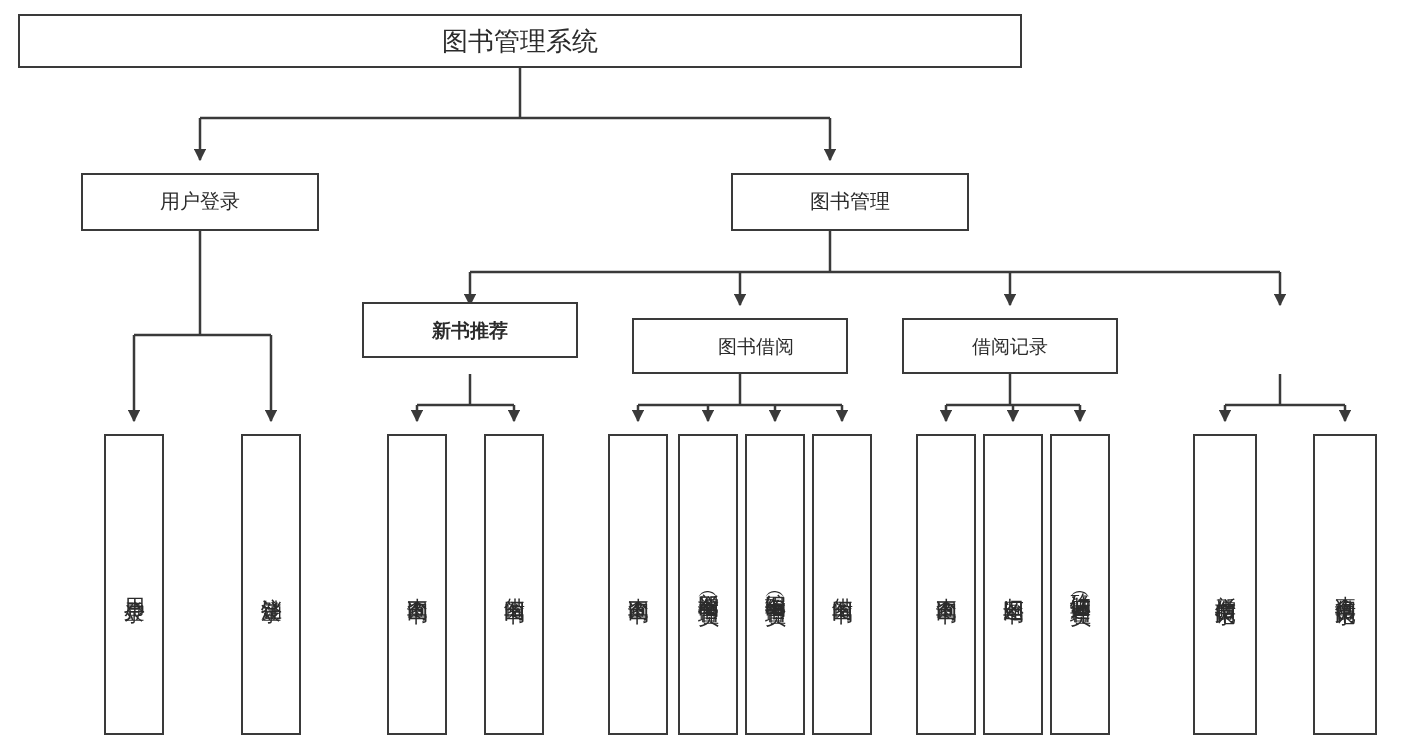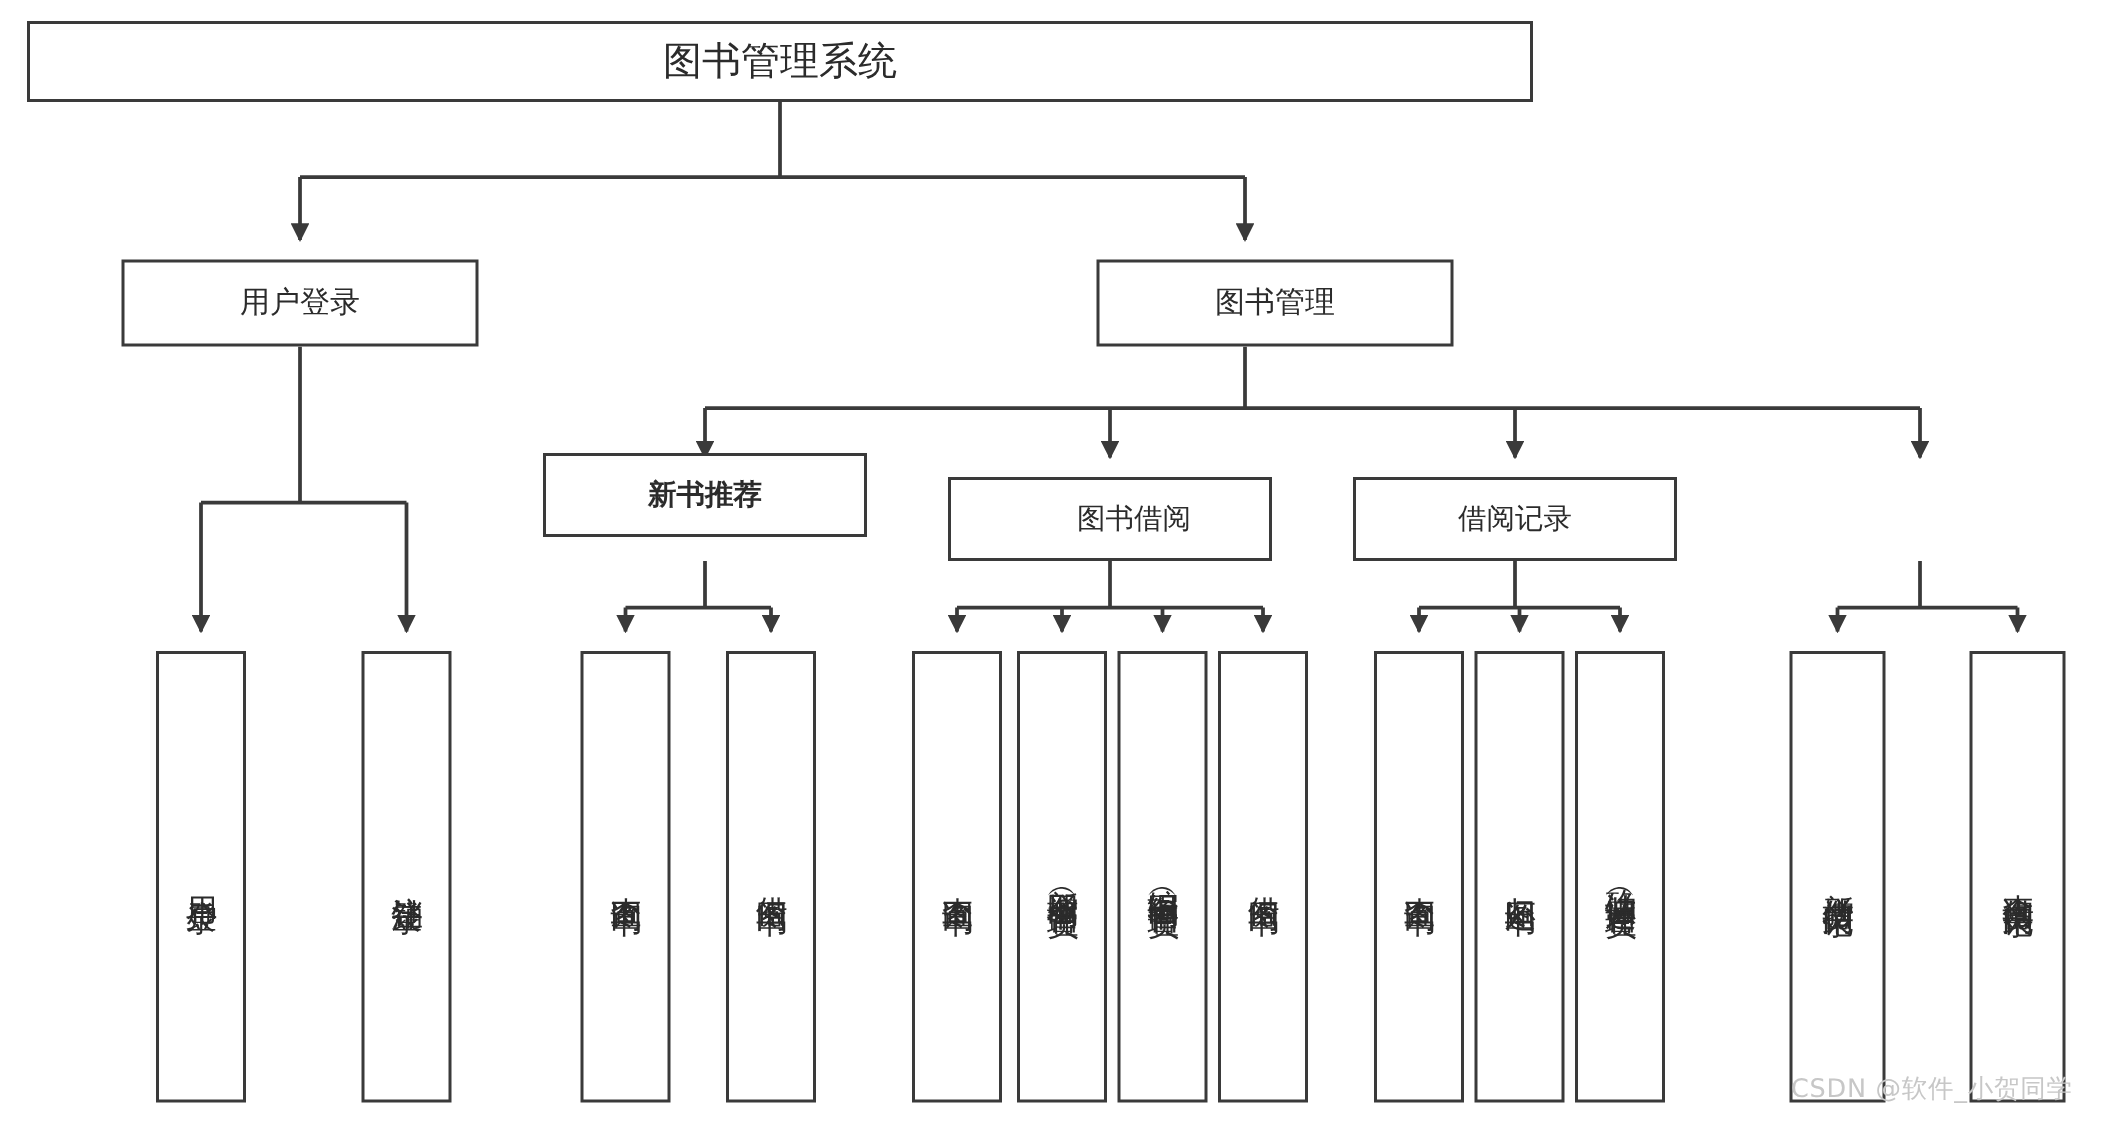--- a/index.html
+++ b/index.html
@@ -177,15 +177,14 @@
   <div class="node node-leaf" style="left: 1050px; top: 434px; width: 60px; height: 301px; padding-top: 139.5px;">
     <span class="lbl">确认归还（管理员）</span>
   </div>
   <div class="node node-leaf" style="left: 1193px; top: 434px; width: 64px; height: 301px; padding-top: 142.5px;">
     <span class="lbl">新增借阅记录</span>
   </div>
   <div class="node node-leaf" style="left: 1313px; top: 434px; width: 64px; height: 301px; padding-top: 142.5px;">
     <span class="lbl">查询借阅记录</span>
   </div>
 
-  <div class="watermark" style="left: 1194px; top: 714px;">CSDN @软件_小贺同学</div>
 
 </div>
 
 </body></html>

